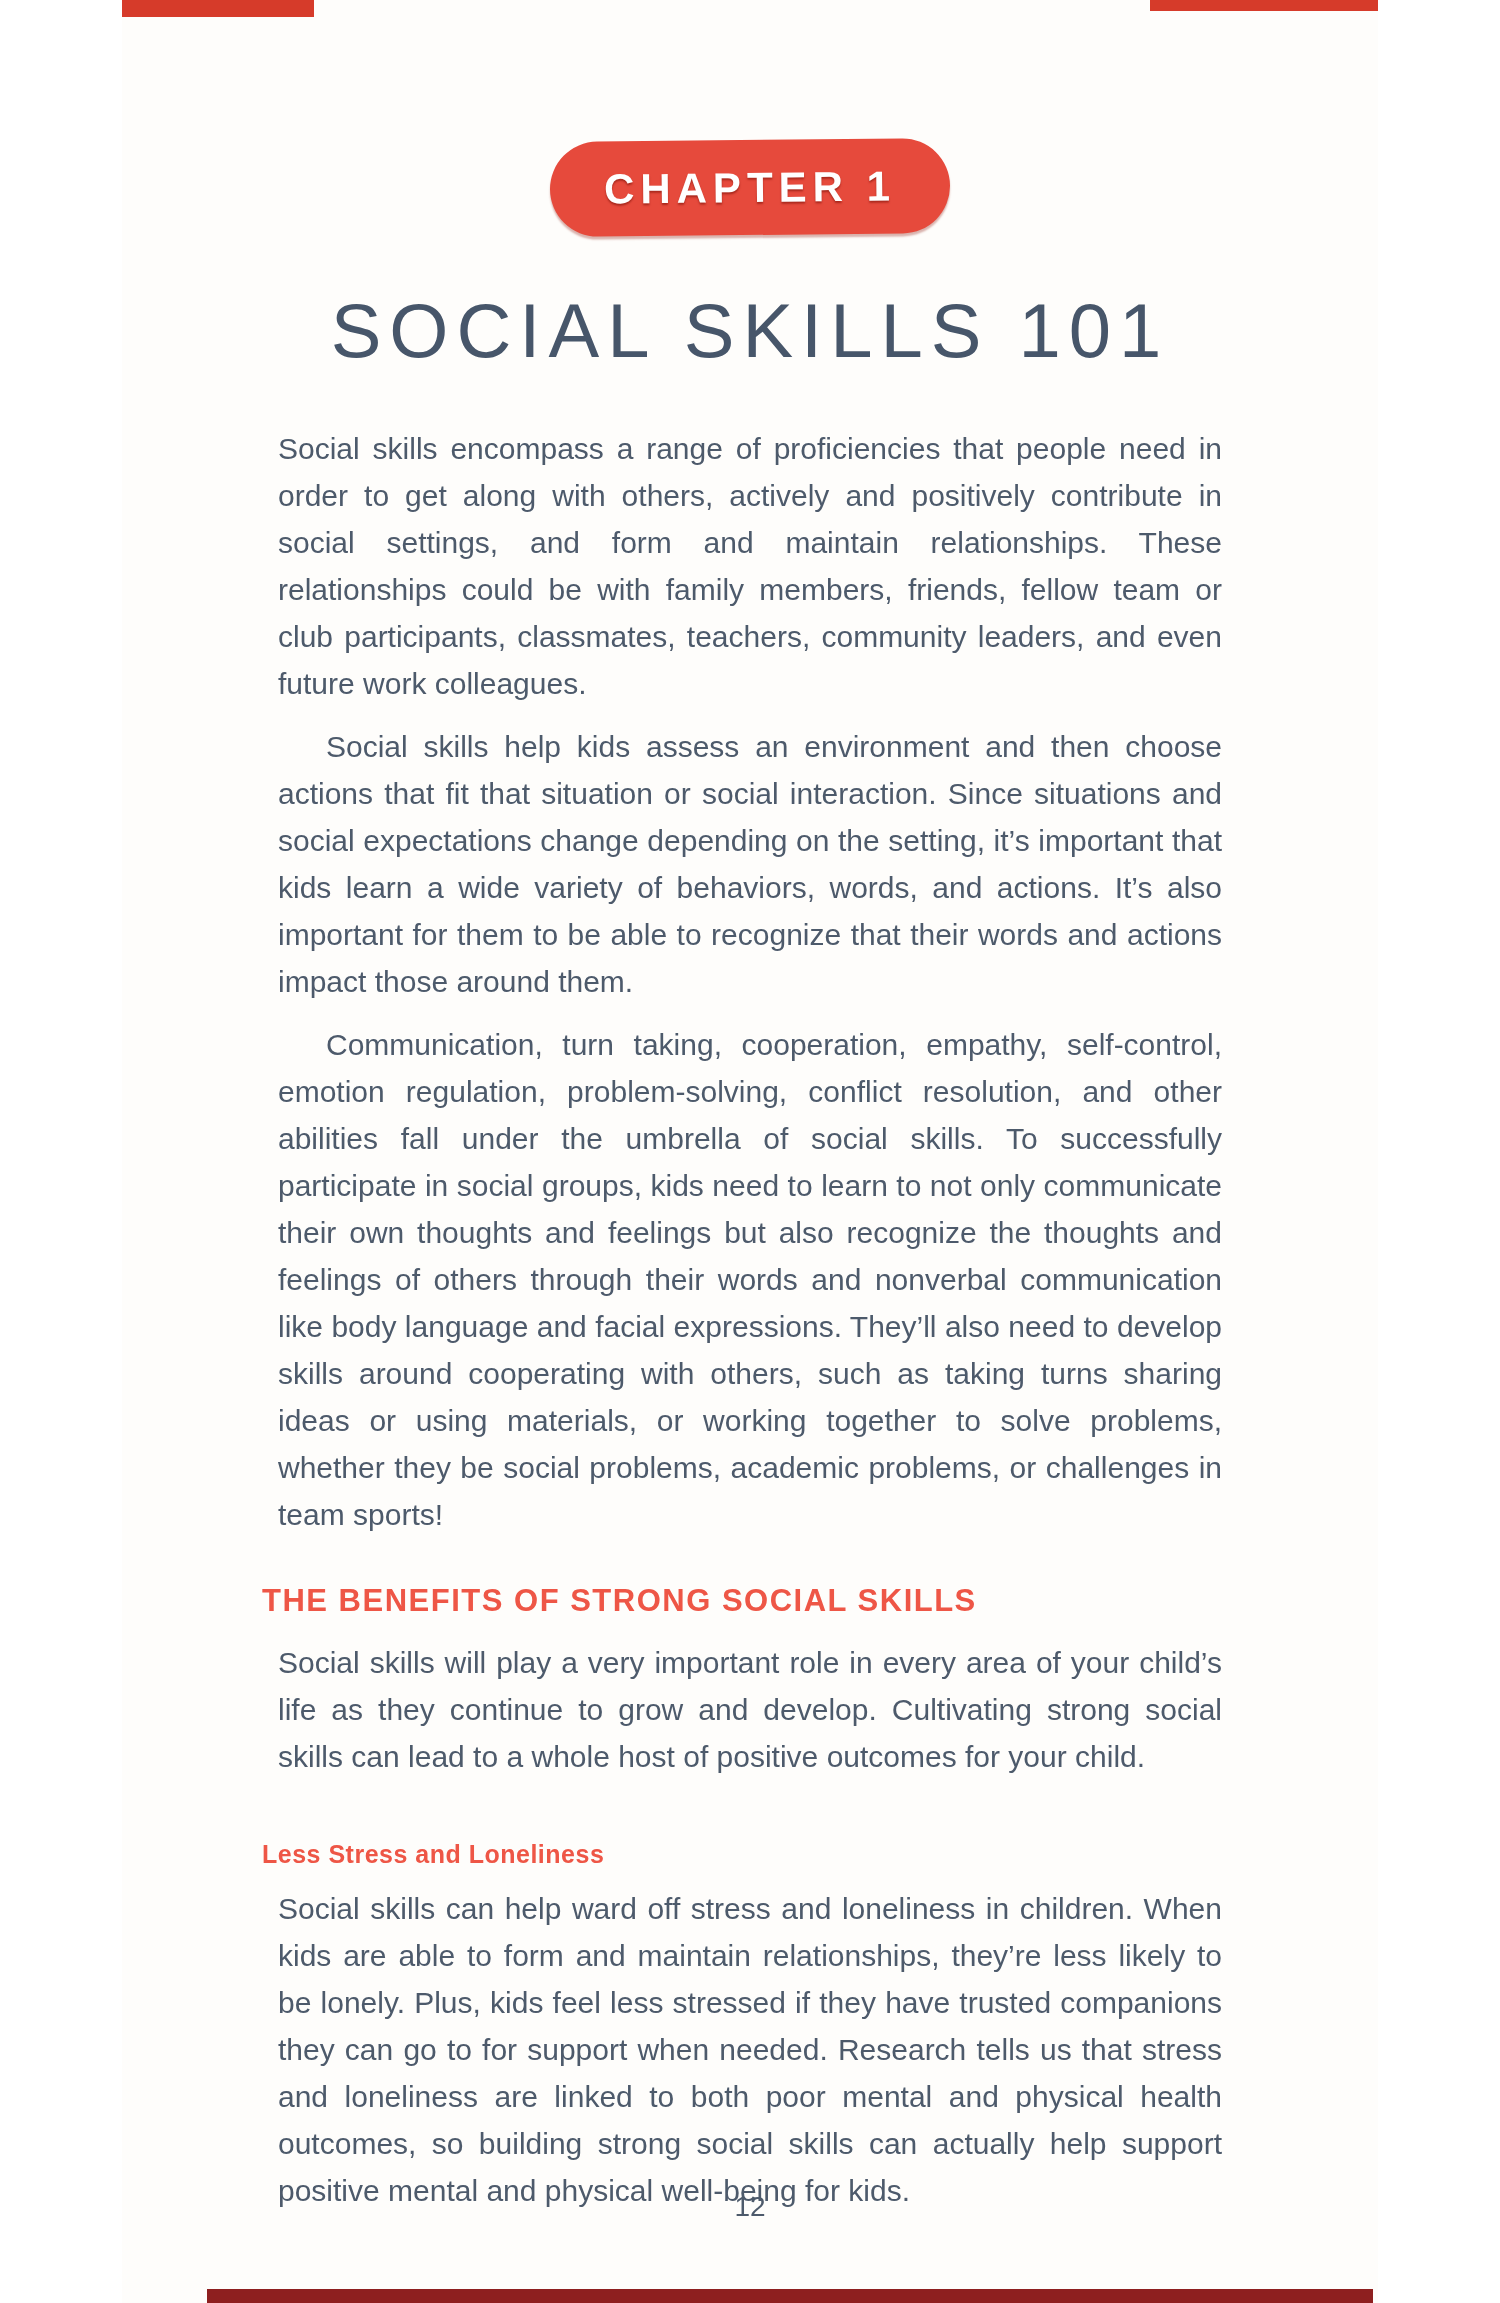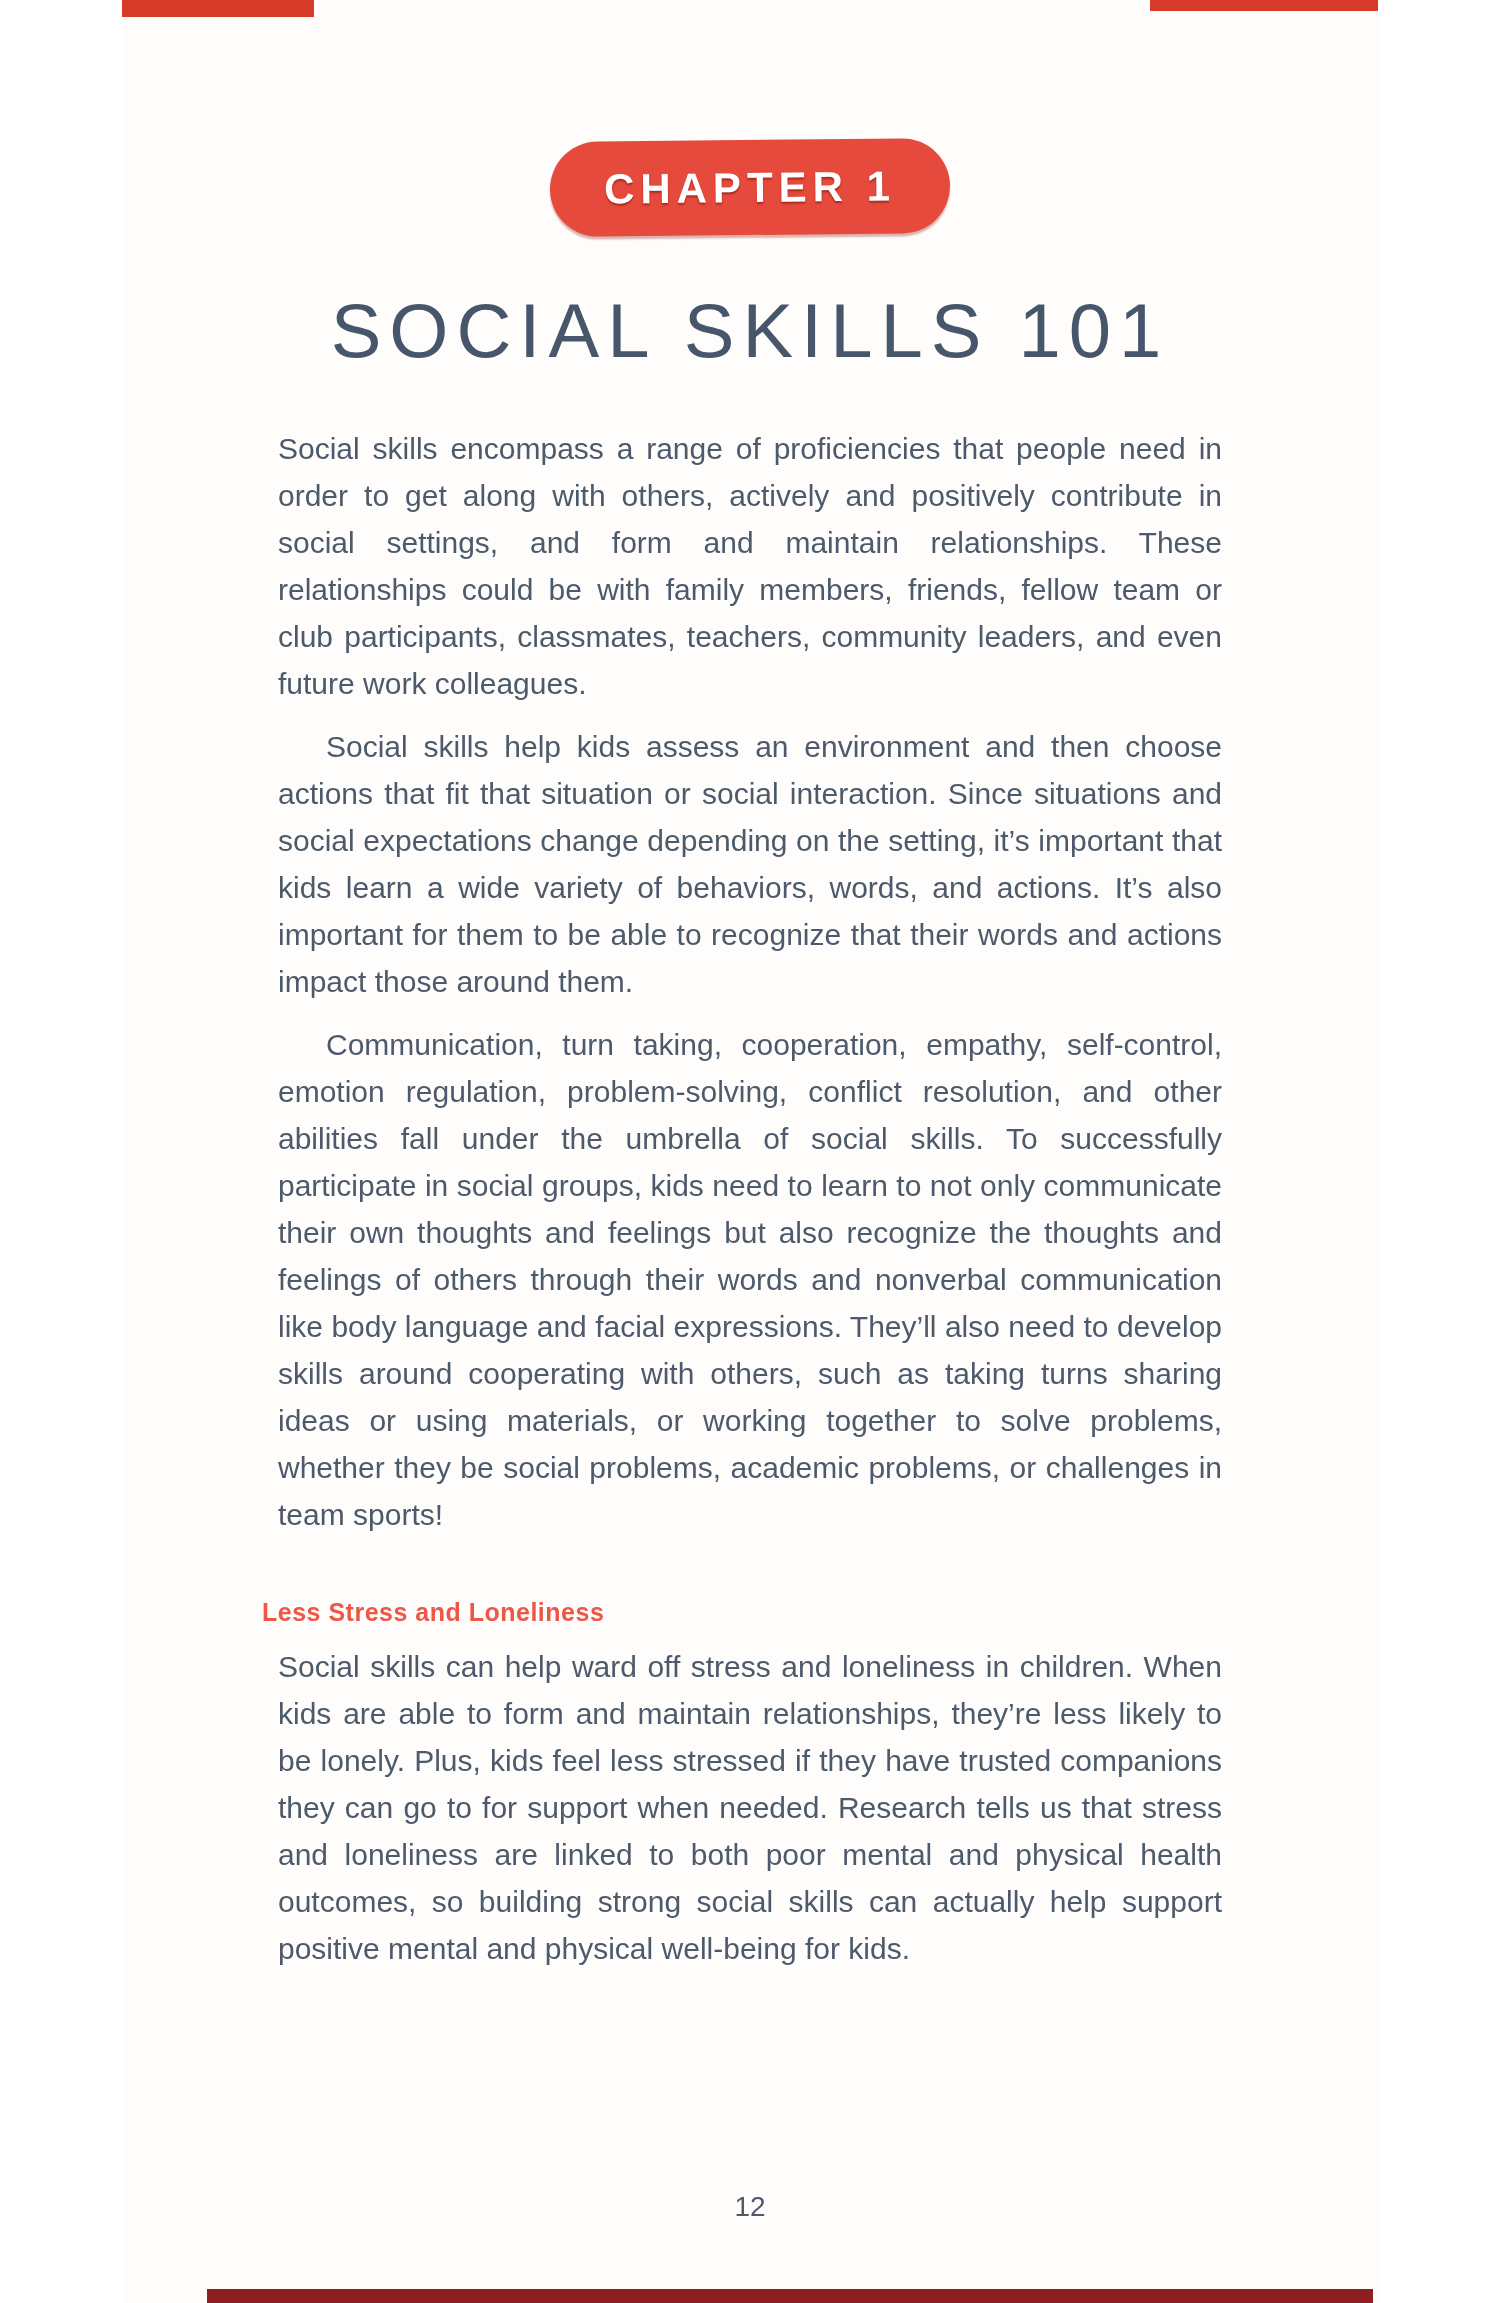--- a/index.html
+++ b/index.html
@@ -115,20 +115,22 @@
   <div class="chapter-badge">
     <span class="badge-label">CHAPTER 1</span>
   </div>
 
   <h1 class="page-title">SOCIAL SKILLS 101</h1>
 
   <div class="content" id="content">
       <p class="body-paragraph">Social skills encompass a range of proficiencies that people need in order to get along with others, actively and positively contribute in social settings, and form and maintain relationships. These relationships could be with family members, friends, fellow team or club participants, classmates, teachers, community leaders, and even future work colleagues.</p>
       <p class="body-paragraph indent">Social skills help kids assess an environment and then choose actions that fit that situation or social interaction. Since situations and social expectations change depending on the setting, it’s important that kids learn a wide variety of behaviors, words, and actions. It’s also important for them to be able to recognize that their words and actions impact those around them.</p>
       <p class="body-paragraph indent">Communication, turn taking, cooperation, empathy, self-control, emotion regulation, problem-solving, conflict resolution, and other abilities fall under the umbrella of social skills. To successfully participate in social groups, kids need to learn to not only communicate their own thoughts and feelings but also recognize the thoughts and feelings of others through their words and nonverbal communication like body language and facial expressions. They’ll also need to develop skills around cooperating with others, such as taking turns sharing ideas or using materials, or working together to solve problems, whether they be social problems, academic problems, or challenges in team sports!</p>
+      <h2 class="section-heading">THE BENEFITS OF STRONG SOCIAL SKILLS</h2>
+      <p class="body-paragraph">Social skills will play a very important role in every area of your child’s life as they continue to grow and develop. Cultivating strong social skills can lead to a whole host of positive outcomes for your child.</p>
       <h3 class="sub-heading">Less Stress and Loneliness</h3>
       <p class="body-paragraph">Social skills can help ward off stress and loneliness in children. When kids are able to form and maintain relationships, they’re less likely to be lonely. Plus, kids feel less stressed if they have trusted companions they can go to for support when needed. Research tells us that stress and loneliness are linked to both poor mental and physical health outcomes, so building strong social skills can actually help support positive mental and physical well-being for kids.</p>
     </div>
 
   <div class="page-number">12</div>
 
   <div class="strip-bottom"></div>
 
 </div>
 

